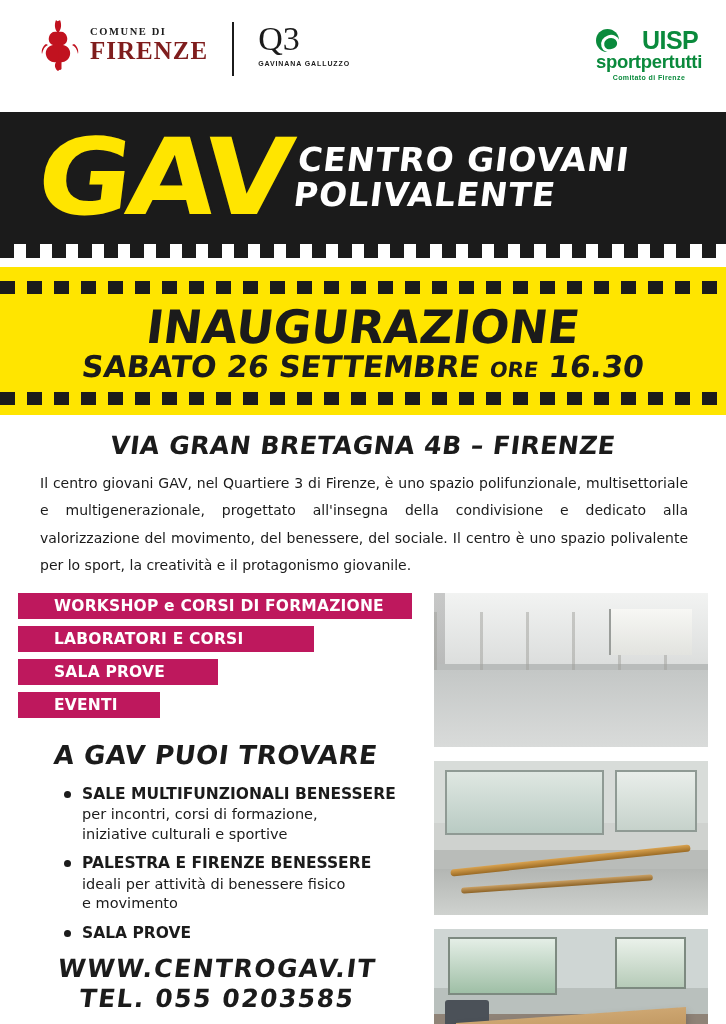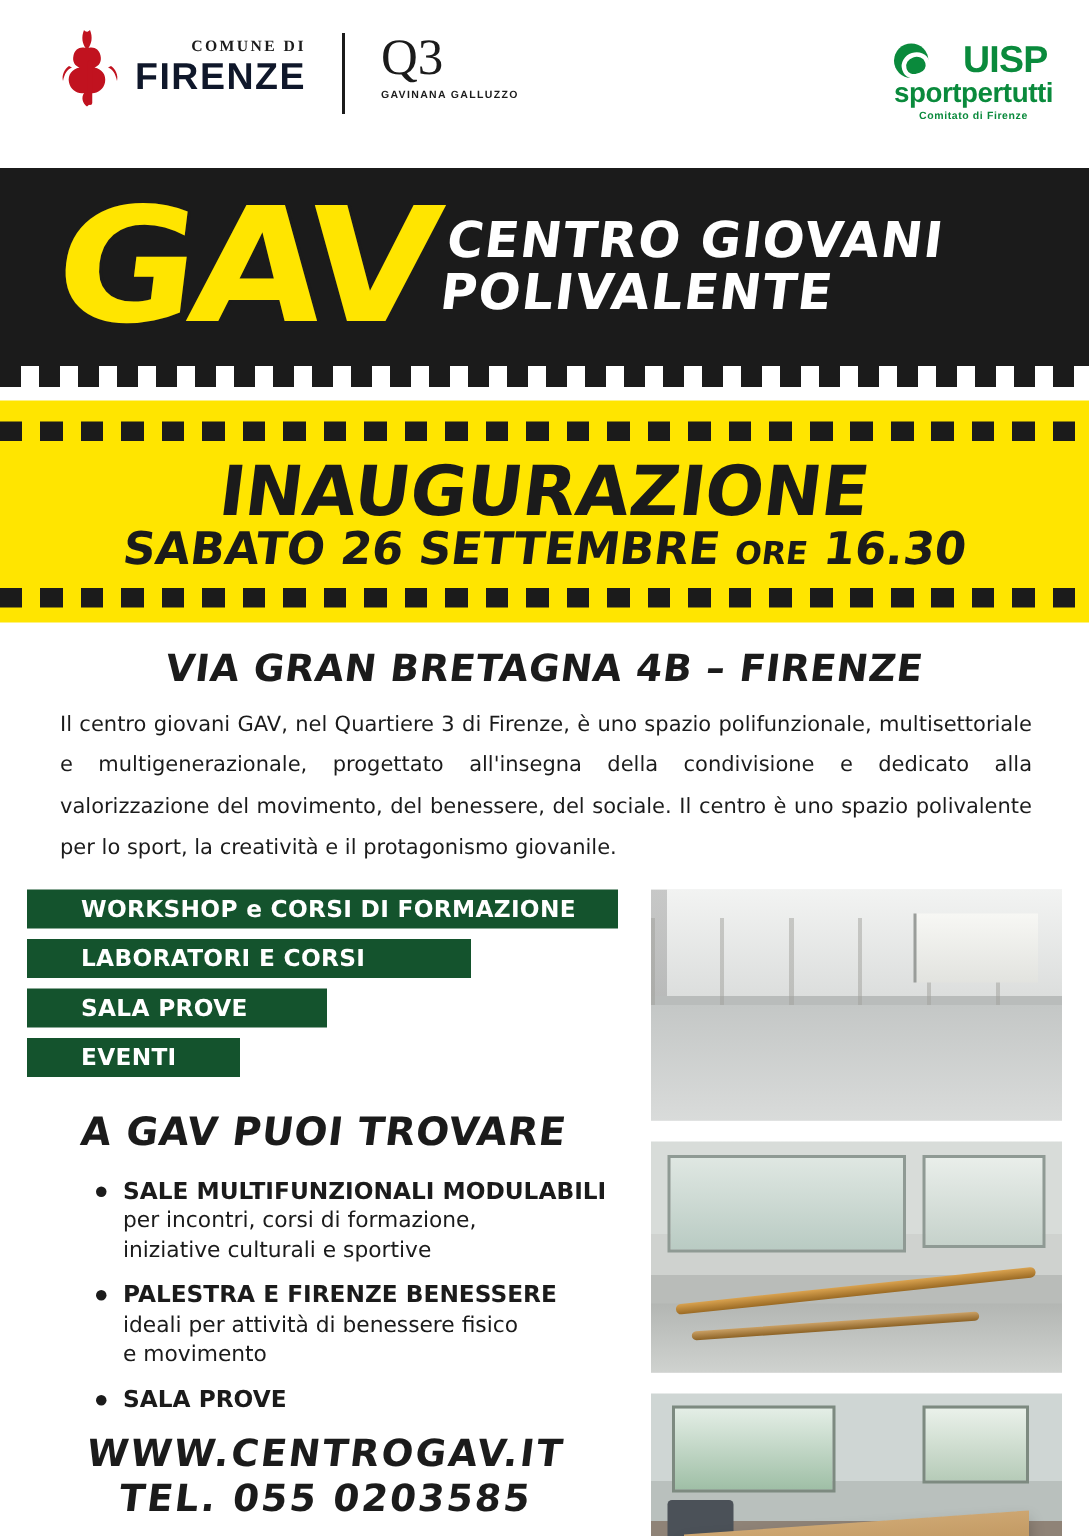--- a/index.html
+++ b/index.html
@@ -16,28 +16,28 @@
     position:relative;
     height:108px;
     padding:18px 24px 0 40px;
     display:flex;
     align-items:flex-start;
     justify-content:space-between;
   }
   .logo-left { display:flex; align-items:flex-start; gap:10px; }
   .lily { width:40px; height:58px; position:relative; }
   .lily svg { display:block; }
-  .comune-txt { padding-top:8px;text-align:right; }
+  .comune-txt { padding-top:8px; }
   .comune-txt .small {
     font-family:"Liberation Serif", serif;
     font-size:10.5px; letter-spacing:1.6px; color:#1b1b1b; font-weight:700;
   }
   .comune-txt .big {
-    font-family:Liberation Sans, sans-serif;
-    font-size:25px; letter-spacing:1px; color:#0f172a; font-weight:700;
+    font-family:Liberation Serif, serif;
+    font-size:25px; letter-spacing:1px; color:#7f1d1d; font-weight:700;
     line-height:1.05; margin-top:1px;
   }
   .divider-vert {
     width:2px; background:#1b1b1b; height:54px; margin:4px 14px 0 14px;
   }
   .q3 { padding-top:4px; text-align:left; }
   .q3 .q3top {
     font-family:"Liberation Serif", serif; font-size:34px; font-weight:400;
     color:#1b1b1b; line-height:1; letter-spacing:0px;
   }
@@ -173,21 +173,21 @@
 
   .tagbars { margin-left:18px; }
   .tagbar {
     color:#ffffff;
     font-family:"DejaVu Sans", sans-serif;
     font-weight:700;
     font-size:15.5px;
     letter-spacing:0.2px;
     padding:4px 0 4px 36px;
     margin-bottom:7px;
-    background:#14532d;
+    background:#be185d;
   }
   .tagbar.w1 { width:394px; }
   .tagbar.w2 { width:296px; }
   .tagbar.w3 { width:200px; }
   .tagbar.w4 { width:142px; }
 
   .sec-title {
     font-family:"DejaVu Sans", sans-serif;
     font-weight:700;
     font-size:26px;
@@ -386,21 +386,21 @@
       <div class="tagbar w1">WORKSHOP e CORSI DI FORMAZIONE</div>
       <div class="tagbar w2">LABORATORI E CORSI</div>
       <div class="tagbar w3">SALA PROVE</div>
       <div class="tagbar w4">EVENTI</div>
     </div>
 
     <div class="sec-title">A GAV PUOI TROVARE</div>
 
     <ul class="feats">
       <li>
-        <div class="f-head">SALE MULTIFUNZIONALI MODULABILI</div>
+        <div class="f-head">SALE MULTIFUNZIONALI BENESSERE</div>
         <div class="f-sub">per incontri, corsi di formazione,<br>iniziative culturali e sportive</div>
       </li>
       <li>
         <div class="f-head">PALESTRA E FIRENZE BENESSERE</div>
         <div class="f-sub">ideali per attività di benessere fisico<br>e movimento</div>
       </li>
       <li>
         <div class="f-head">SALA PROVE</div>
       </li>
     </ul>

